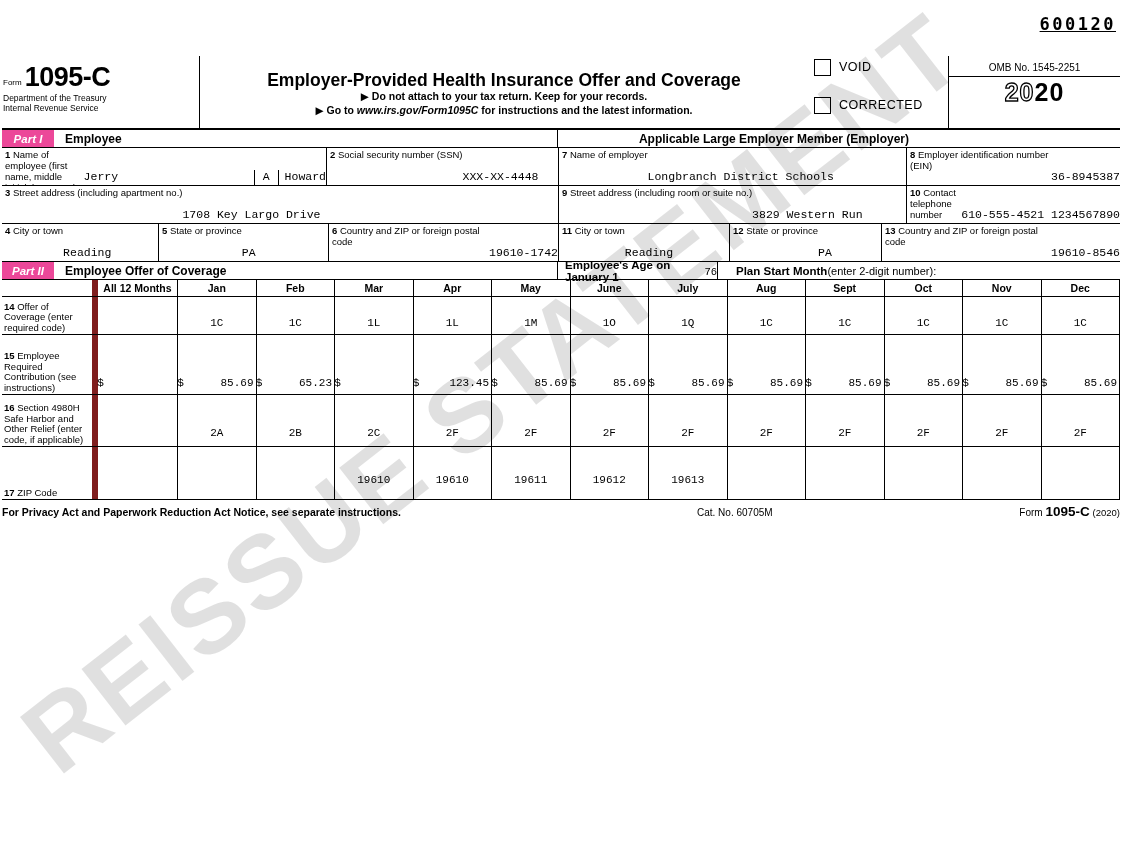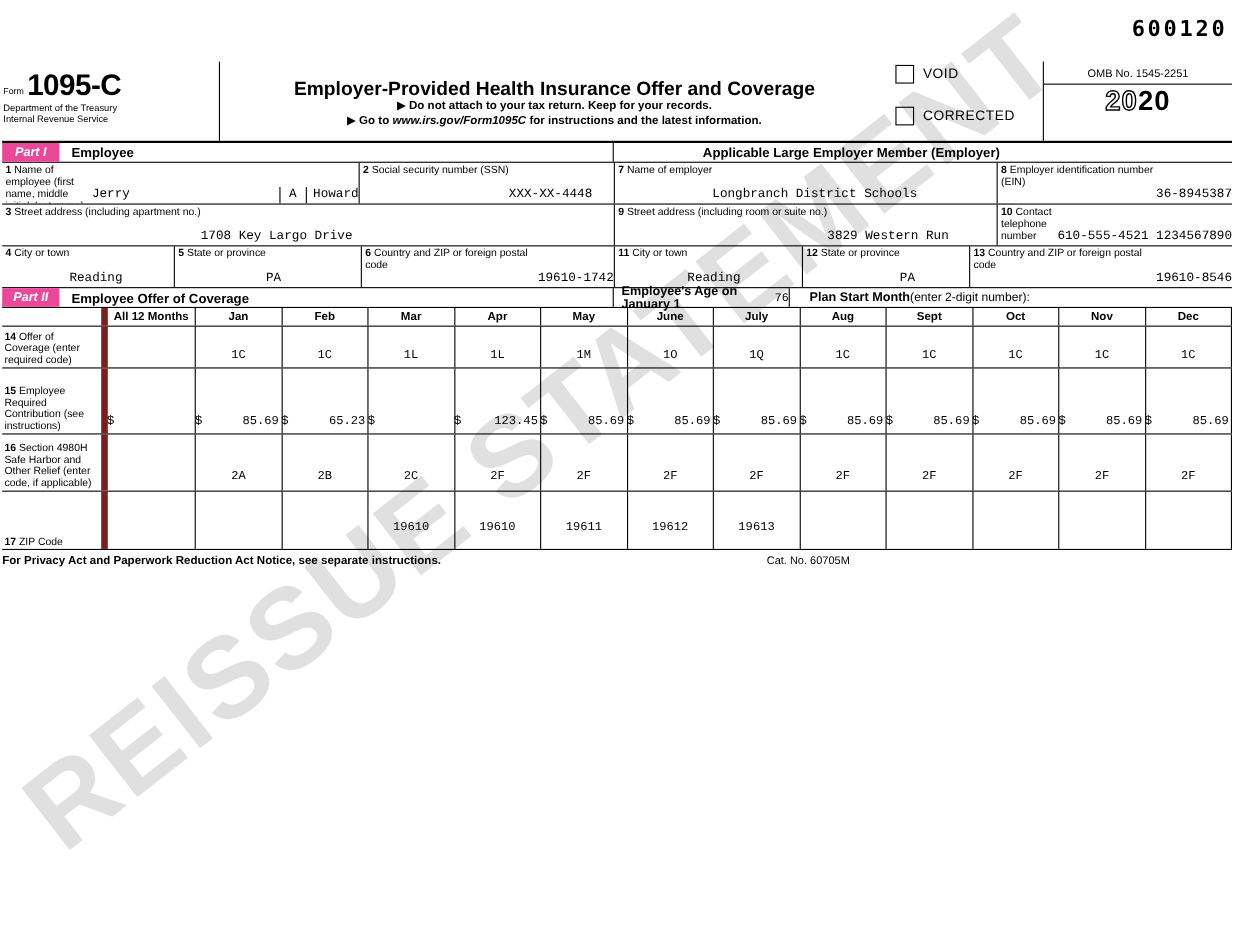--- a/index.html
+++ b/index.html
@@ -7,21 +7,21 @@
   .page {
     position: relative; width: 1136px; height: 845px;
     background: #fff; color: #000; overflow: hidden;
     font-family: "Liberation Sans", "DejaVu Sans", sans-serif;
   }
   .mono { font-family: "Liberation Mono", "DejaVu Sans Mono", monospace; }
 
   .docnum {
     position: absolute; top: 14px; right: 20px;
     font-family: "DejaVu Sans Mono", monospace;
-    font-size: 20px; font-weight: bold; letter-spacing: 2.5px;
+    font-size: 17px; font-weight: bold; letter-spacing: 2.5px; text-decoration: underline;
   }
 
   .form { position: absolute; left: 2px; top: 56px; width: 1118px; }
 
   
   .hdr { display: flex; height: 74px; border-bottom: 2.5px solid #000; }
   .h-left { width: 198px; border-right: 1.5px solid #000; padding: 8px 2px 0 1px; }
   .h-form-line { display: flex; align-items: flex-end; }
   .h-form-word { font-size: 8px; padding: 0 3px 3px 0; }
   .h-form-num { font-size: 27px; font-weight: bold; letter-spacing: -0.5px; line-height: 26px; }
@@ -361,19 +361,20 @@
       <div class="tc c-m"></div>
       <div class="tc c-m"></div>
       <div class="tc c-m"></div>
       <div class="tc c-m"></div>
       <div class="tc c-m"></div>
     </div>
 
     <div class="foot">
       <span class="foot-privacy">For Privacy Act and Paperwork Reduction Act Notice, see separate instructions.</span>
       <span class="foot-cat">Cat. No. 60705M</span>
+      <span class="foot-form"><span>Form</span> <b>1095-C</b> <span class="yr">(2020)</span></span>
     </div>
 
   </div>
 
   <div class="watermark">REISSUE STATEMENT</div>
 
 </div>
 
 </body></html>

